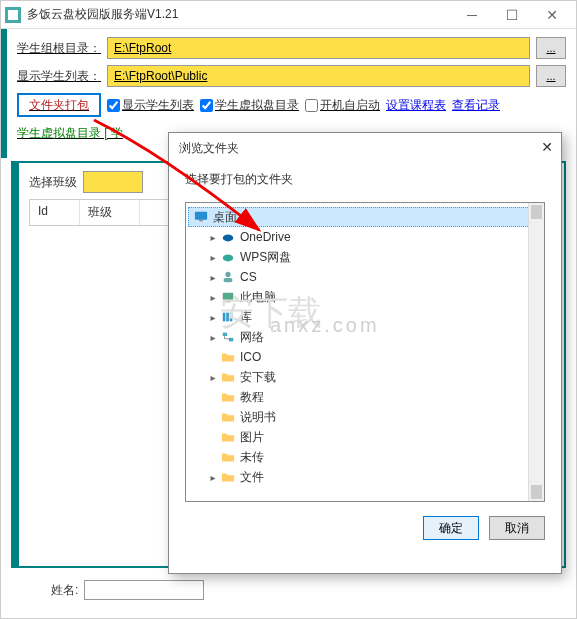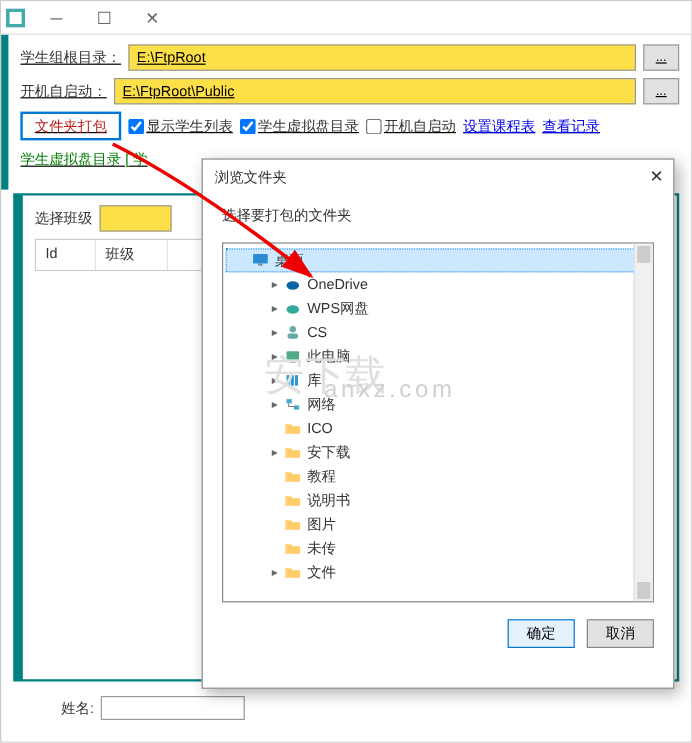--- a/index.html
+++ b/index.html
@@ -46,21 +46,21 @@
 .dialog { position: absolute; left: 168px; top: 132px; width: 394px; height: 442px; background: #fff; border: 1px solid #888; box-shadow: 4px 4px 12px rgba(0,0,0,.3); z-index: 20; }
 .dlg-title { height: 30px; display: flex; align-items: center; padding: 0 10px; font-size: 12px; color: #333; }
 .dlg-close { position: absolute; right: 8px; top: 6px; font-size: 14px; color: #333; }
 .dlg-body { padding: 8px 16px; }
 .dlg-prompt { font-size: 12px; color: #333; margin-bottom: 14px; }
 .tree-box { border: 1px solid #888; height: 300px; background: #fff; position: relative; overflow: hidden; }
 .tree-scroll { position: absolute; right: 0; top: 0; bottom: 0; width: 16px; background: #f0f0f0; border-left: 1px solid #ddd; }
 .tree-scroll::before { content:''; position:absolute; top:2px; left:2px; right:2px; height:14px; background:#ccc; }
 .tree-scroll::after { content:''; position:absolute; bottom:2px; left:2px; right:2px; height:14px; background:#ccc; }
 .tree { padding: 4px 2px; font-size: 12px; color: #333; }
-.tree-item { display: flex; align-items: center; height: 20px; padding-left: 20px; }
+.tree-item { display: flex; align-items: center; height: 20px; padding-left: 4px; }
 .tree-item.sel { background: #cce8ff; border: 1px dotted #3399ff; }
 .expander { width: 14px; text-align: center; color: #666; font-size: 10px; }
 .ticon { width: 16px; height: 14px; margin-right: 4px; display: inline-flex; align-items: center; justify-content: center; }
 .ticon svg { width: 14px; height: 14px; }
 .dlg-btns { display: flex; justify-content: flex-end; gap: 10px; margin-top: 14px; }
 .dlg-btn { width: 56px; height: 24px; border: 1px solid #888; background: #e1e1e1; font-size: 12px; }
 .dlg-btn.primary { border: 1px solid #0078d7; background: #e5f1fb; }
 
 
 .arrow { position: absolute; left: 84px; top: 115px; z-index: 30; pointer-events: none; }
@@ -69,37 +69,38 @@
 </style>
 </head>
 <body>
 
 <div class="main-window">
   <div class="titlebar">
     <svg class="titlebar-icon" viewBox="0 0 16 16">
         <rect width="16" height="16" fill="#4aa"></rect>
         <rect x="3" y="3" width="10" height="10" fill="#fff"></rect>
       </svg>
+    <span class="titlebar-title">多饭云盘校园版服务端V1.21</span>
     <div class="win-btns">
       <div class="win-btn">─</div>
       <div class="win-btn">☐</div>
       <div class="win-btn">✕</div>
     </div>
   </div>
 
   <div class="main-body">
     <div class="left-strip"></div>
     <div class="content">
       <div class="row">
         <span class="lbl">学生组根目录：</span>
         <input class="input-text" value="E:\FtpRoot" style="">
         <button class="btn-dots">...</button>
       </div>
       <div class="row">
-        <span class="lbl">开机自启动：</span>
+        <span class="lbl">显示学生列表：</span>
         <input class="input-text" value="E:\FtpRoot\Public" style="">
         <button class="btn-dots">...</button>
       </div>
       <div class="opt-row">
         <button class="btn-pack">文件夹打包</button>
         <label class="chk">
             <input type="checkbox" checked="" style="">
             <span>显示学生列表</span>
           </label>
         <label class="chk">

